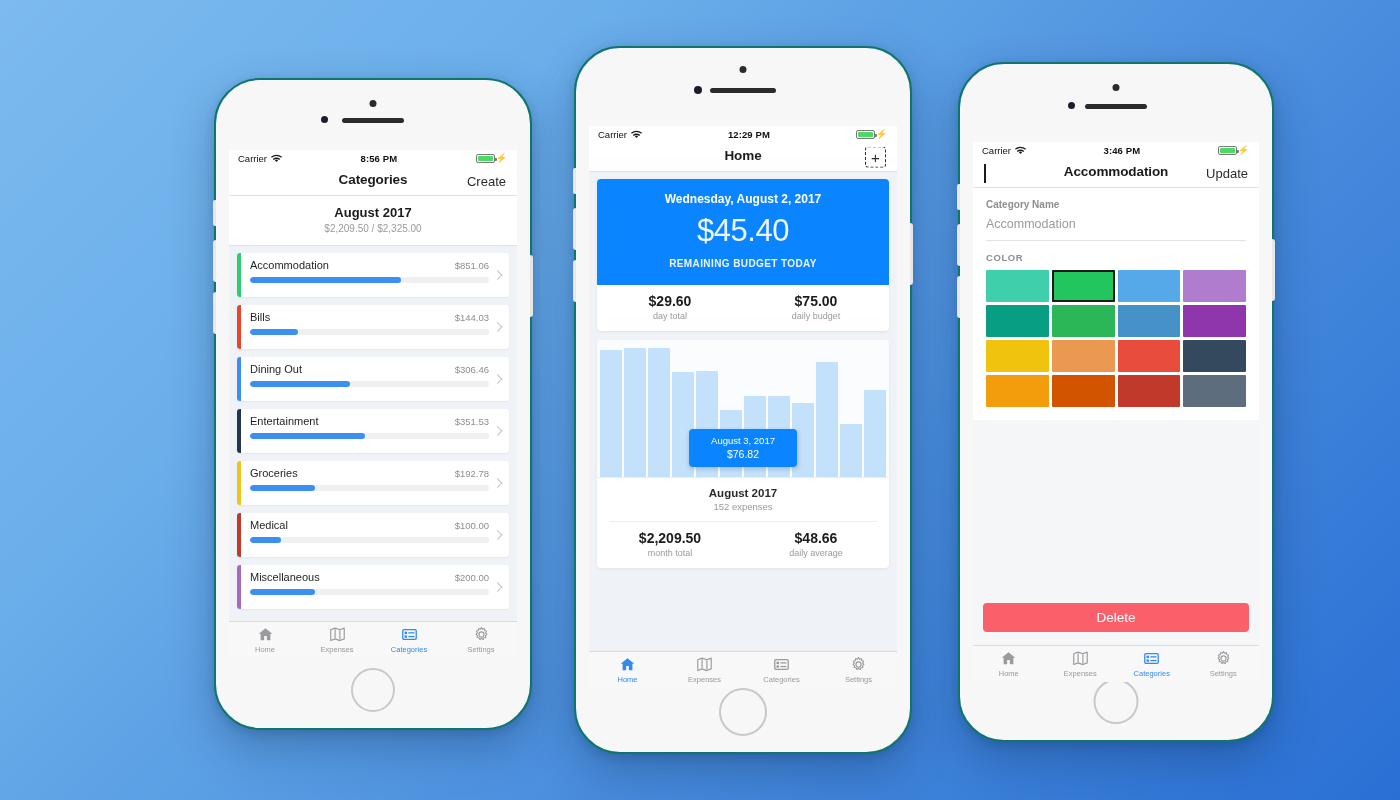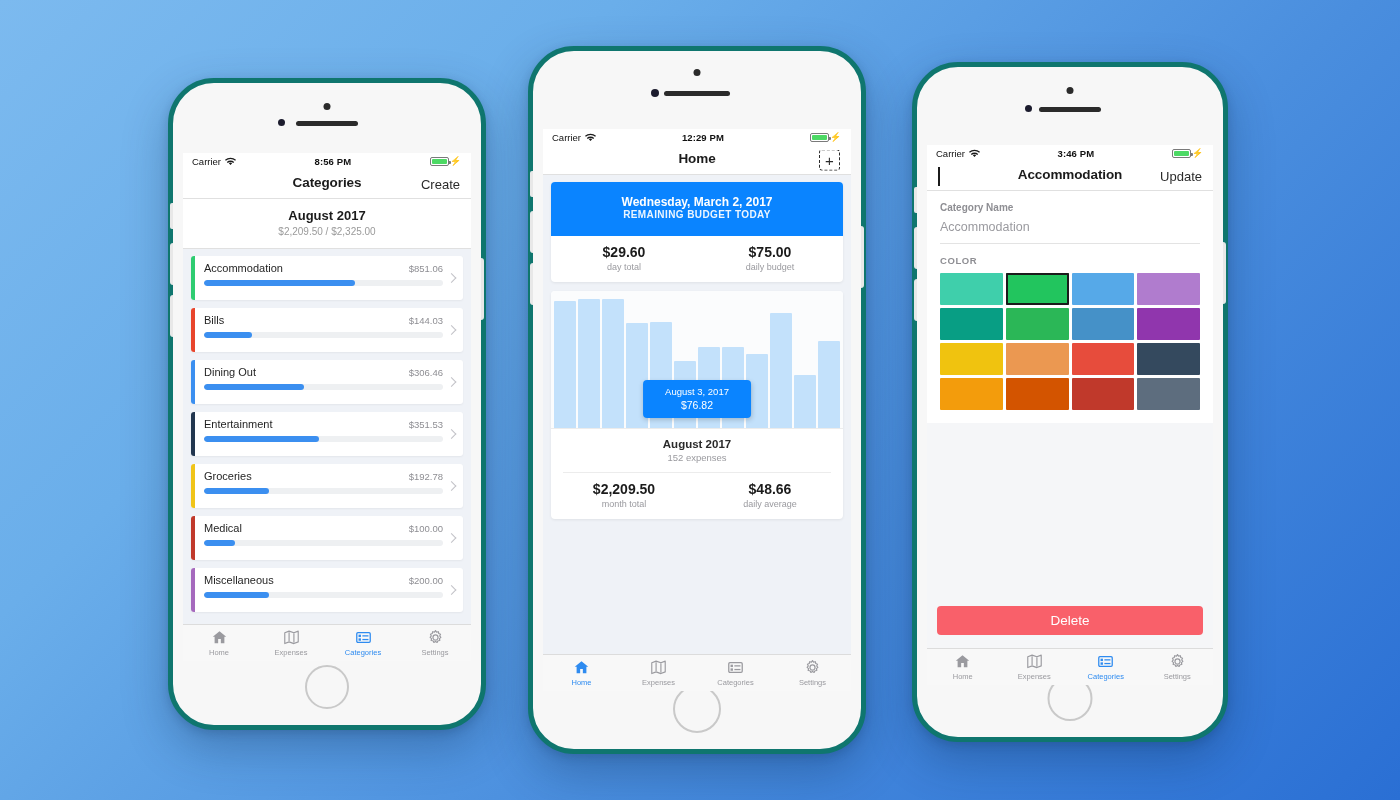--- a/index.html
+++ b/index.html
@@ -9,21 +9,22 @@
     background: linear-gradient(135deg, #7cbaef 0%, #6aaeea 28%, #4a8ede 62%, #2a6fd4 100%);
     position: relative;
   }
 
   
   .phone {
     position: absolute;
     background: #f7f7f7;
     border-radius: 46px;
     box-shadow: 0 18px 46px rgba(10,40,80,.30), 0 3px 10px rgba(10,40,80,.18);
-    border: 5px solid #0f766e;
+    border: 2px solid #0f766e;
+    margin-left: 46px;
   }
   .phone::before { 
     content: ""; position: absolute; left: -3px; top: 120px;
     width: 3px; height: 26px; background: #e8e8e8; border-radius: 2px 0 0 2px;
   }
   .phone-left  { left: 168px; top: 78px;  width: 318px; height: 652px; }
   .phone-mid   { left: 528px; top: 46px;  width: 338px; height: 708px; }
   .phone-right { left: 912px; top: 62px;  width: 316px; height: 680px; }
 
   .side-btn {
@@ -364,21 +365,22 @@
     </div>
 
     <div class="navbar">
       <span class="title">Home</span>
       <span class="add-box">+</span>
     </div>
 
     <div class="mid-body">
       <div class="card">
         <div class="budget-blue">
-          <div class="bb-date">Wednesday, March 2, 2017</div>
+          <div class="bb-date">Wednesday, August 2, 2017</div>
+          <div class="bb-amt">$45.40</div>
           <div class="bb-label">REMAINING BUDGET TODAY</div>
         </div>
         <div class="two-stats">
           <div class="stat">
             <div class="sv">$29.60</div>
             <div class="sl">day total</div>
           </div>
           <div class="stat">
             <div class="sv">$75.00</div>
             <div class="sl">daily budget</div>

